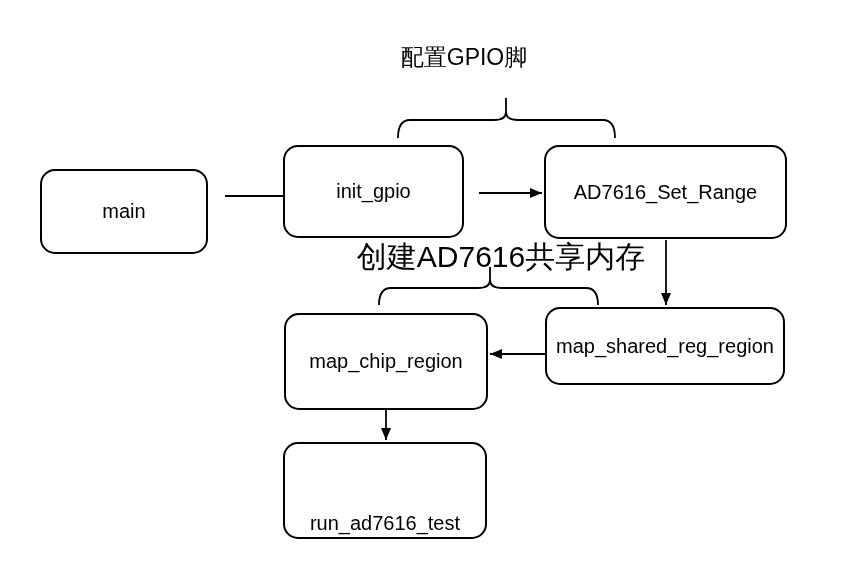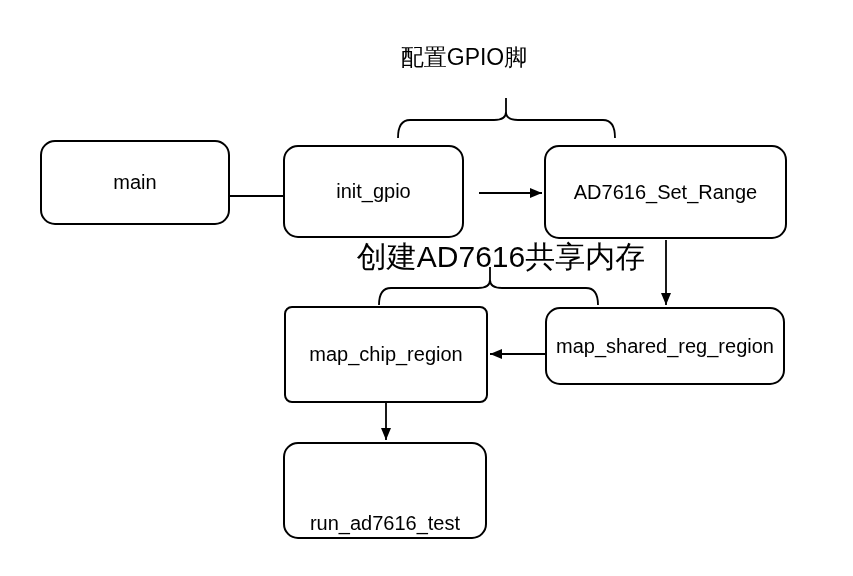--- a/index.html
+++ b/index.html
@@ -40,24 +40,24 @@
   }
   .annotation {
     position: absolute;
     transform: translateX(-50%);
     white-space: nowrap;
     text-align: left;
   }
   #ann-gpio   { left: 464px; top: 44px;  font-size: 23px; line-height: 27px; }
   #ann-shmem  { left: 501px; top: 244px; font-size: 30px; line-height: 26px; }
 
-  #n-main      { left: 40px;  top: 140px; width: 190px; height: 85px; }
+  #n-main      { left: 40px;  top: 169px; width: 168px; height: 85px; }
   #n-init      { left: 283px; top: 145px; width: 181px; height: 93px; }
   #n-setrange  { left: 544px; top: 145px; width: 243px; height: 94px; }
-  #n-mapchip   { left: 284px; top: 306px; width: 204px; height: 97px; border-radius: 8px; }
+  #n-mapchip   { left: 284px; top: 313px; width: 204px; height: 97px; }
   #n-mapshared { left: 545px; top: 307px; width: 240px; height: 78px; padding: 0 1px; }
   #n-runtest   { left: 283px; top: 442px; width: 204px; height: 97px; justify-content: flex-end; }
 </style>
 </head>
 <body>
 
 <div class="canvas">
 
   <svg class="wires" width="853" height="576" viewBox="0 0 853 576" fill="none" stroke="#000000" stroke-width="1.8">
     <defs>

